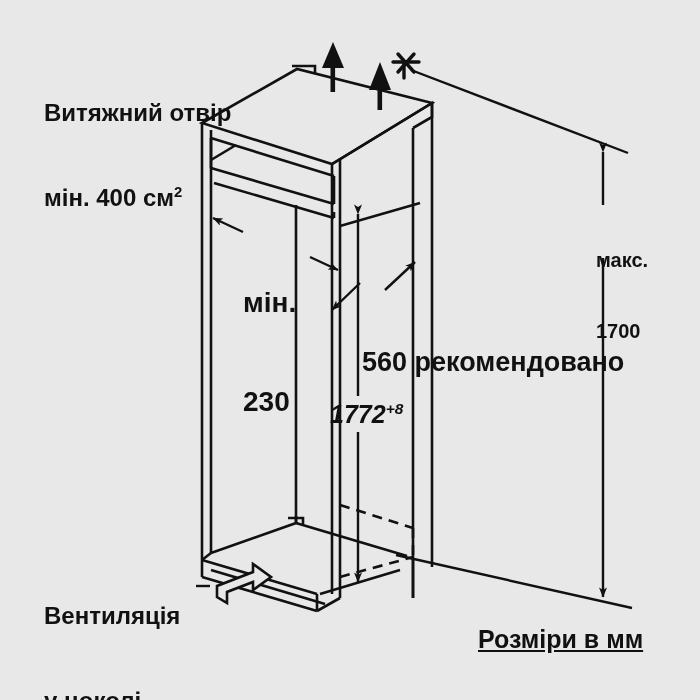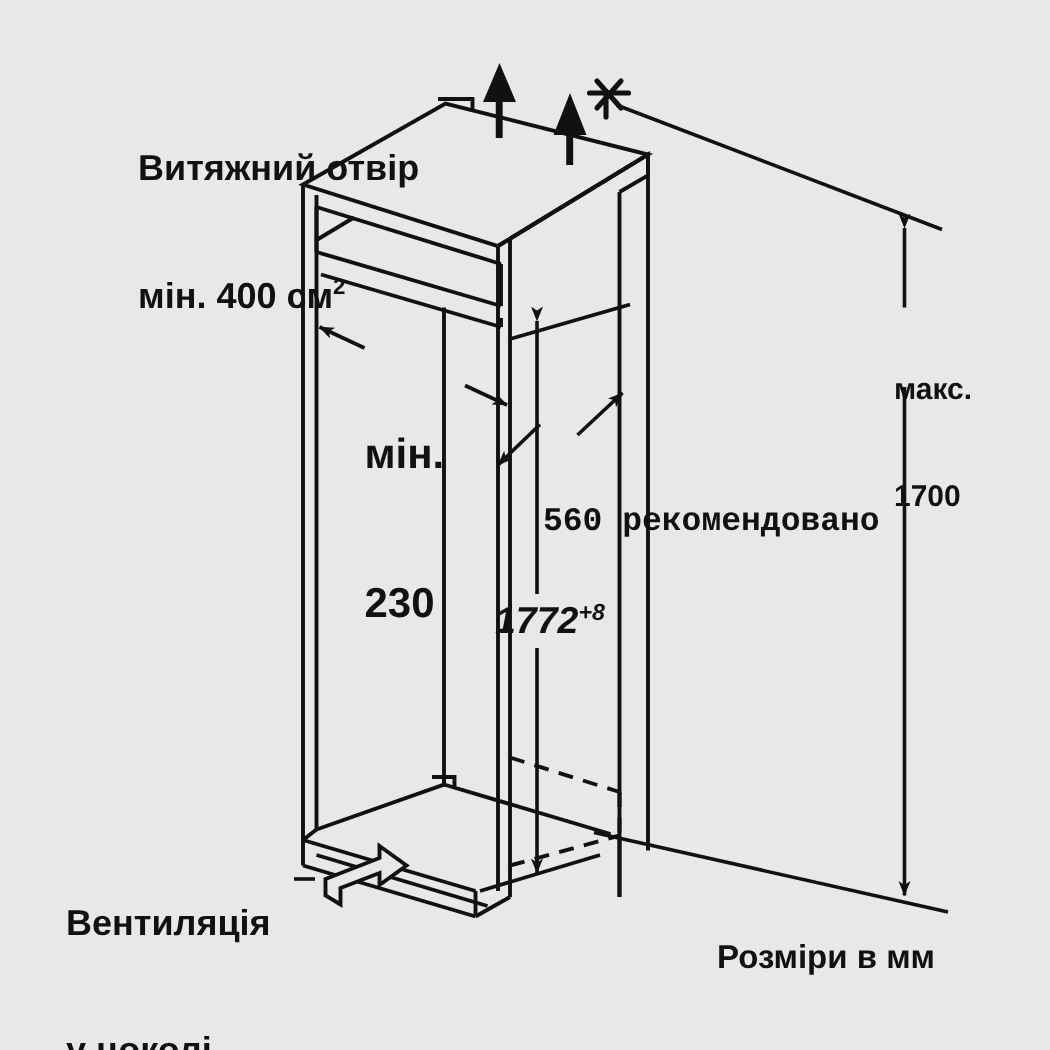--- a/index.html
+++ b/index.html
@@ -5,27 +5,27 @@
   html,body{margin:0;padding:0;}
   body{
     width:700px;height:700px;
     background:#e8e8e8;
     font-family:"Liberation Sans", sans-serif;
     overflow:hidden;
   }
   #stage{position:relative;width:700px;height:700px;}
   svg#dwg{position:absolute;left:0;top:0;width:700px;height:700px;display:block;}
   .lbl{position:absolute;color:#111;font-weight:700;line-height:1.18;white-space:pre;}
-  .t-tl{left:44px;top:42px;font-size:24px;margin-left:48px;}
+  .t-tl{left:44px;top:42px;font-size:24px;}
   .t-min560{left:243px;top:220px;font-size:28px;}
-  .t-rec{left:362px;top:283px;font-size:22px;font-family:Liberation Mono, monospace;}
+  .t-rec{left:362px;top:283px;font-size:27px;}
   .t-1772{left:330px;top:400px;font-size:25px;font-style:italic;}
   .t-max{left:596px;top:202px;font-size:20px;}
   .t-bl{left:44px;top:545px;font-size:24px;}
-  .t-units{left:478px;top:625px;font-size:22px;}
+  .t-units{left:478px;top:625px;font-size:25px;text-decoration:underline;}
   .sup{font-size:0.62em;vertical-align:super;}
 </style>
 </head>
 <body>
 
 <div id="stage">
 
   <svg id="dwg" viewBox="0 0 700 700">
     <defs>
       <marker id="ah" markerWidth="11" markerHeight="11" refX="9.6" refY="4" orient="auto" markerUnits="userSpaceOnUse">

